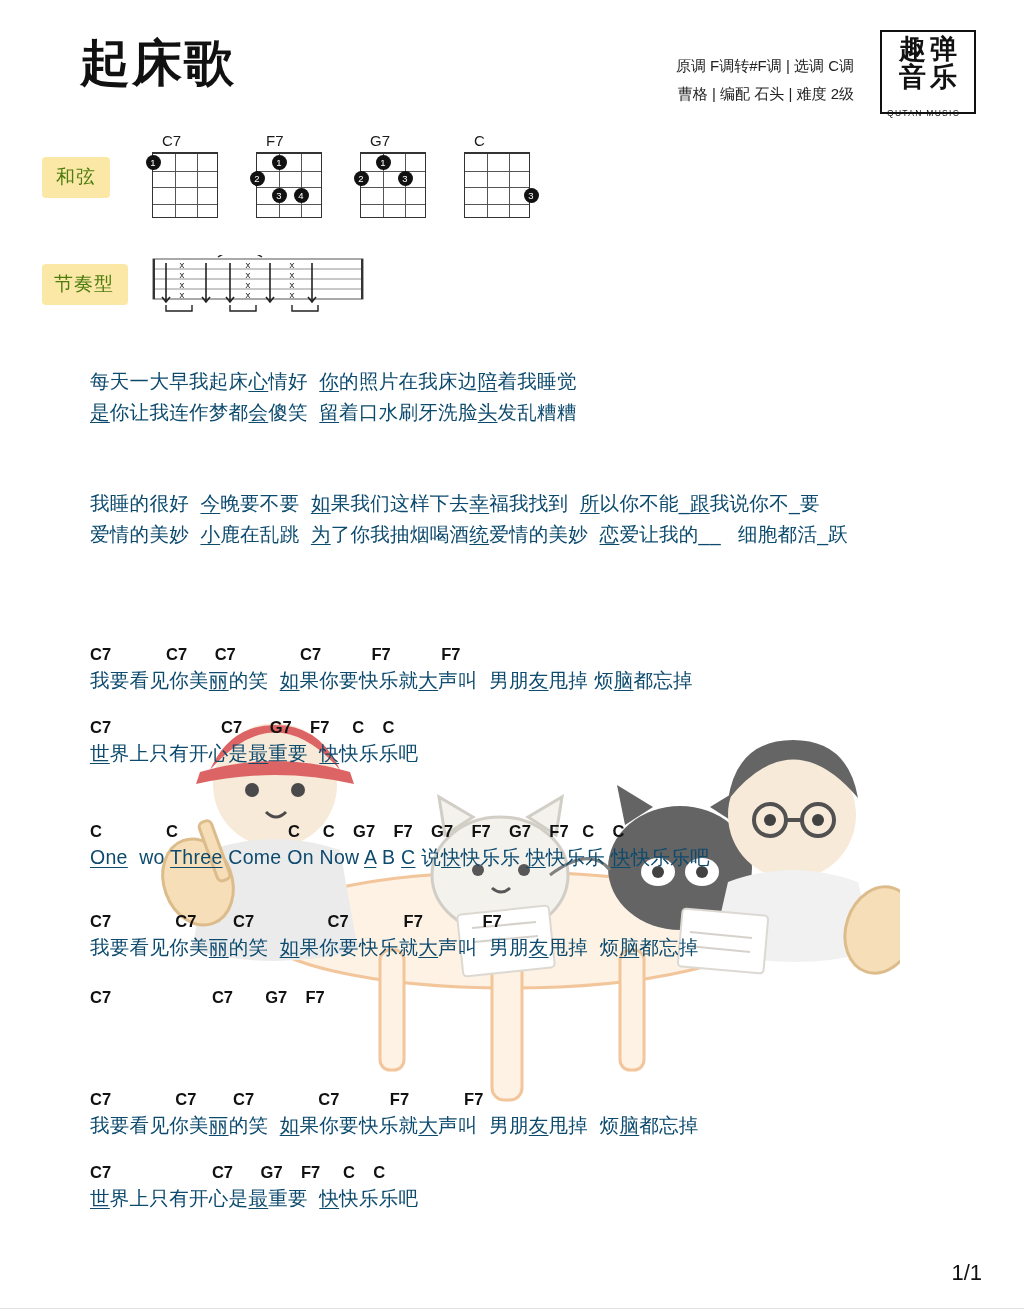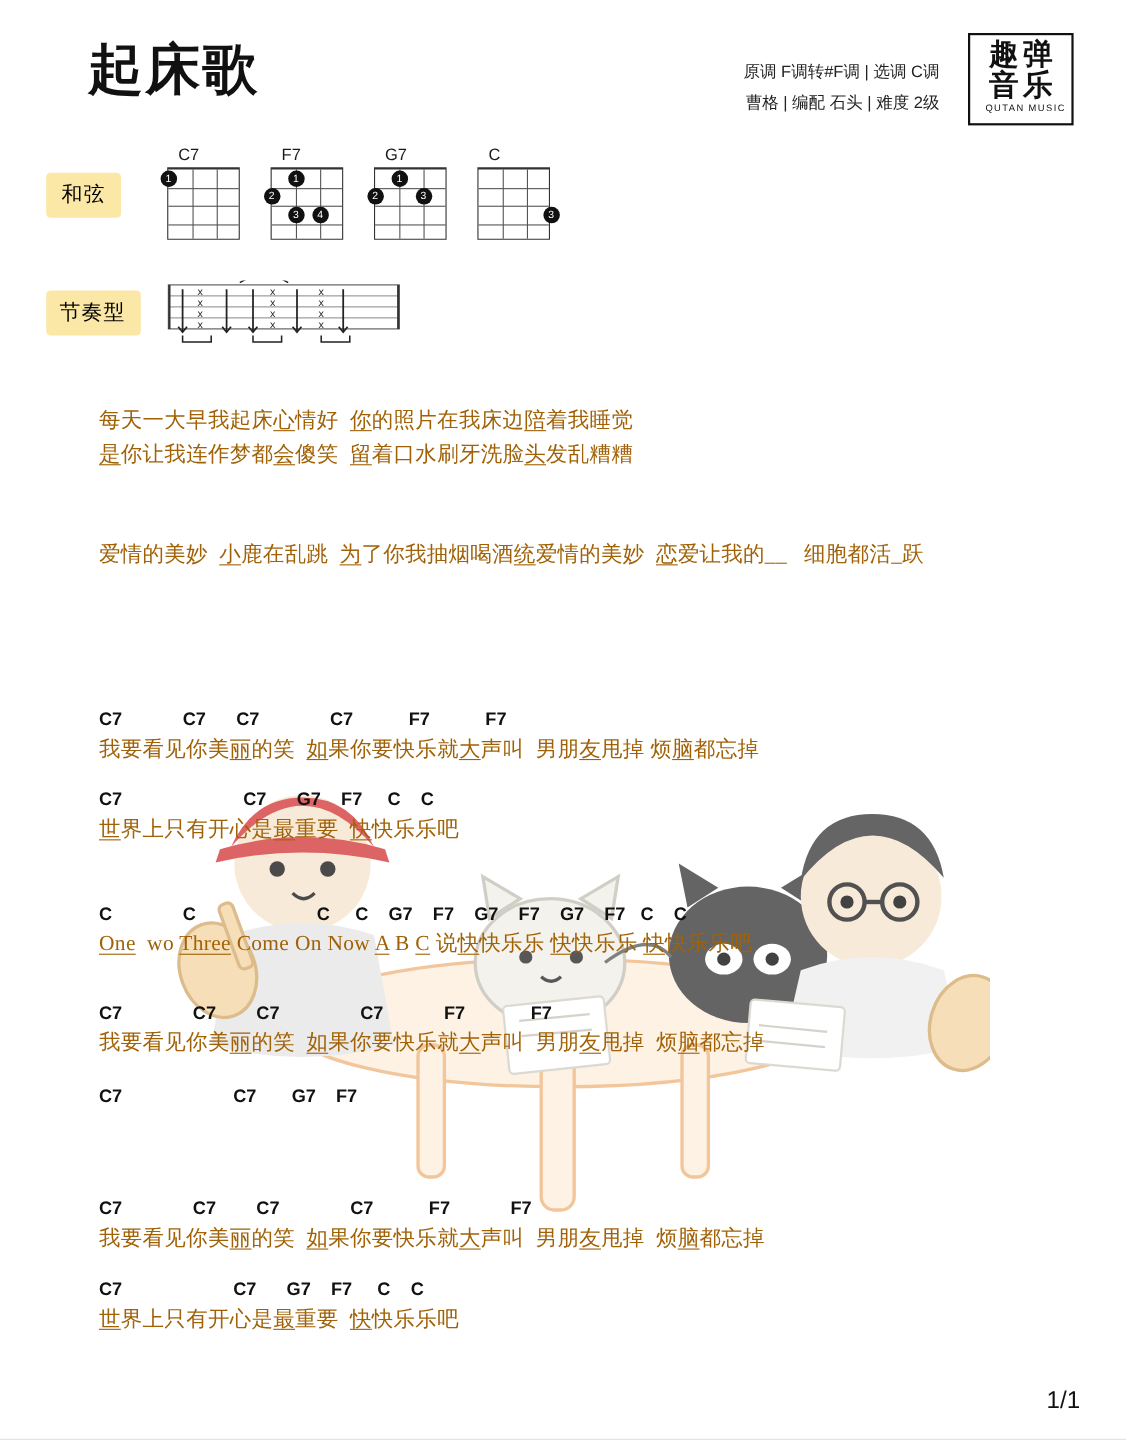--- a/index.html
+++ b/index.html
@@ -68,47 +68,47 @@
     align-items: flex-start;
     justify-content: center;
   }
   .logo-ch {
     font-size: 27px;
     font-weight: bold;
     line-height: 1.02;
     color: #111;
   }
   .logo-sub {
-    text-align: right;
+    text-align: left;
     font-size: 8.5px;
     letter-spacing: 1.3px;
-    margin-top: 2px;
+    margin-top: 17px;
     color: #111;
   }
 
   
   .tag {
     position: absolute;
     background: #fbe8a6;
-    color: #000000;
+    color: #4d7c0f;
     font-size: 19px;
     padding: 7px 14px 8px 14px;
     border-radius: 4px;
     letter-spacing: 1px;
   }
   .tag-chord { left: 42px; top: 157px; }
   .tag-rhythm { left: 42px; top: 264px; padding-left: 12px; }
 
   
   .chords {
     position: absolute;
     left: 152px;
     top: 132px;
     display: flex;
-    gap: 26px;
+    gap: 36px;
   }
   .chord { width: 68px; }
   .chord-name {
     font-size: 15px;
     margin-bottom: 3px;
     text-align: left;
     padding-left: 10px;
   }
   .grid {
     position: relative;
@@ -155,23 +155,22 @@
     font-weight: bold;
     height: 22px;
     white-space: pre;
     color: #111;
     font-family: "Liberation Sans", sans-serif;
   }
   .lrow {
     font-size: 19.5px;
     height: 31px;
     white-space: pre;
-    color: #a16207;
+    color: #0c4a6e;
     letter-spacing: 0.3px;
-    font-family: Liberation Serif, serif;
   }
   .lrow u { text-decoration: underline; text-underline-offset: 2.5px; }
 
   .pageno {
     position: absolute;
     right: 42px;
     bottom: 28px;
     font-size: 22px;
     color: #111;
   }
@@ -357,20 +356,21 @@
       <path d="M140 50 v6 h26 v-6"></path>
     </g>
   </svg>
 
   <div class="body" id="lyric-body">
       <div class="block" style="top: 368px;">
         <div class="lrow"><span>每天一大早我起床</span><u>心</u><span>情好  </span><u>你</u><span>的照片在我床边</span><u>陪</u><span>着我睡觉</span></div>
         <div class="lrow"><u>是</u><span>你让我连作梦都</span><u>会</u><span>傻笑  </span><u>留</u><span>着口水刷牙洗脸</span><u>头</u><span>发乱糟糟</span></div>
       </div>
       <div class="block" style="top: 490px;">
+        <div class="lrow"><span>我睡的很好  </span><u>今</u><span>晚要不要  </span><u>如</u><span>果我们这样下去</span><u>幸</u><span>福我找到  </span><u>所</u><span>以你不能_</span><u>跟</u><span>我说你不_要</span></div>
         <div class="lrow"><span>爱情的美妙  </span><u>小</u><span>鹿在乱跳  </span><u>为</u><span>了你我抽烟喝酒</span><u>统</u><span>爱情的美妙  </span><u>恋</u><span>爱让我的__   细胞都活_跃</span></div>
       </div>
       <div class="block" style="top: 645px;">
         <div class="crow">C7            C7      C7              C7           F7           F7</div>
         <div class="lrow"><span>我要看见你美</span><u>丽</u><span>的笑  </span><u>如</u><span>果你要快乐就</span><u>大</u><span>声叫  男朋</span><u>友</u><span>甩掉 烦</span><u>脑</u><span>都忘掉</span></div>
       </div>
       <div class="block" style="top: 718px;">
         <div class="crow">C7                        C7      G7    F7     C    C</div>
         <div class="lrow"><u>世</u><span>界上只有开心是</span><u>最</u><span>重要  </span><u>快</u><span>快乐乐吧</span></div>
       </div>

